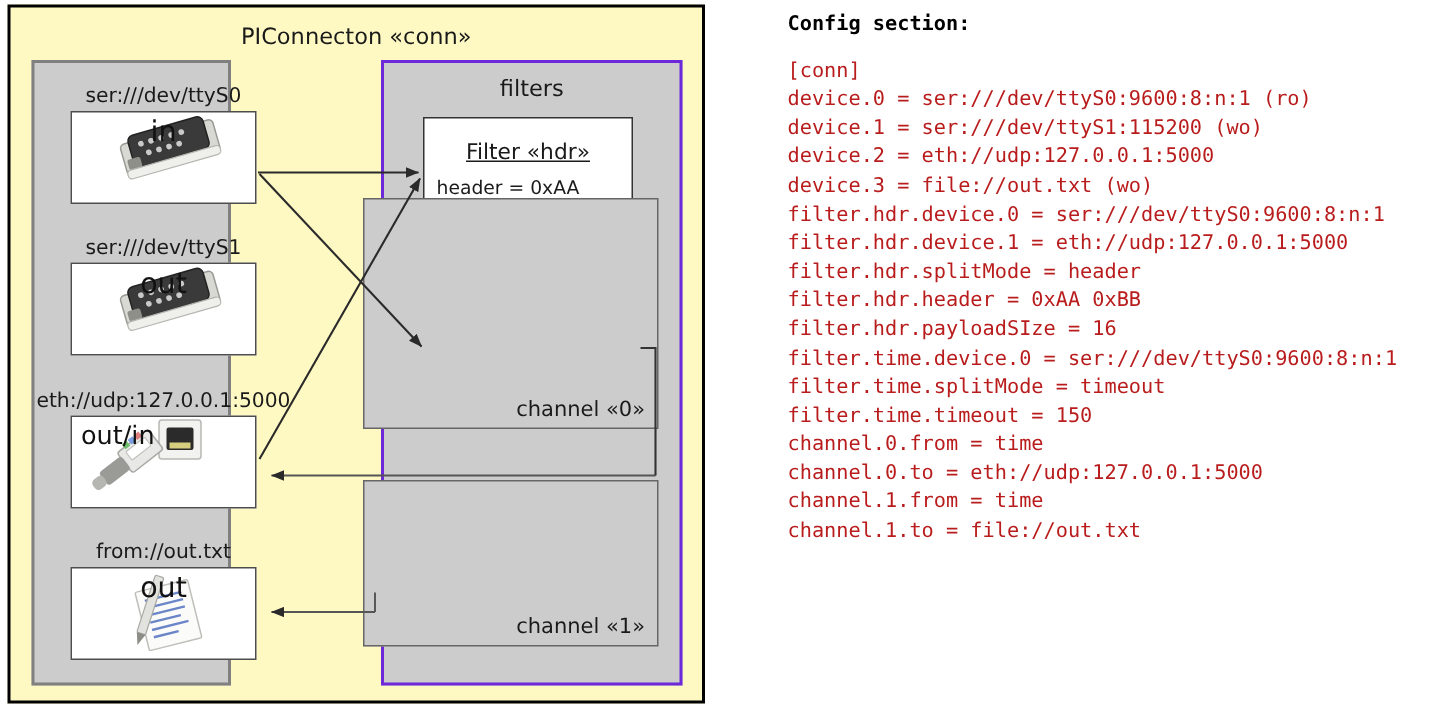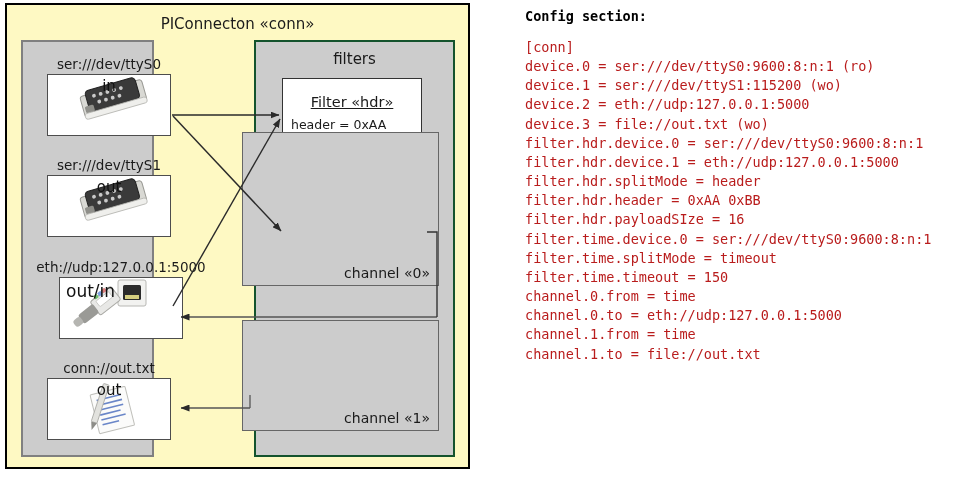--- a/index.html
+++ b/index.html
@@ -49,21 +49,21 @@
   }
 
   
   #filters-container {
     position: absolute;
     left: 247px;
     top: 35px;
     width: 201px;
     height: 417px;
     background: #cccccc;
-    border: 2px solid #14532d;
+    border: 2px solid #6d28d9;
     box-sizing: border-box;
   }
   #filters-title {
     position: absolute;
     left: 0;
     top: 8px;
     width: 100%;
     text-align: center;
     font-size: 15px;
     color: #1a1a1a;
@@ -89,21 +89,21 @@
   .device-box {
     position: relative;
     height: 62px;
     background: #ffffff;
     border: 1.5px solid #4d4d4d;
     box-sizing: border-box;
     overflow: hidden;
   }
   .device-dir {
     position: absolute;
-    font-size: 15px;
+    font-size: 19px;
     color: #111;
     z-index: 3;
     line-height: 1;
   }
   .dir-center { left: 0; width: 100%; text-align: center; top: 4px; }
   .dir-left   { left: 6px; top: 5px; font-size: 17px; }
 
   
   .filter-node {
     position: absolute;
@@ -229,21 +229,21 @@
               <circle cx="31.5" cy="16" r="1.9"></circle>
                 <circle cx="38.5" cy="16" r="1.9"></circle>
             </g>
             <rect x="2" y="17" width="9" height="7" rx="1.5" fill="#8f8f8a"></rect>
             <rect x="0" y="24" width="64" height="6" rx="2.5" fill="#efefec" stroke="#b5b5b0" stroke-width="0.8"></rect>
           </g>
         </svg>
       </div>
     </div>
 
-    <div class="device-node" style="top:217px;margin-left:12px;">
+    <div class="device-node" style="top:217px;">
       <div class="device-label wide">eth://udp:127.0.0.1:5000</div>
       <div class="device-box">
         <div class="device-dir dir-left">out/in</div>
         <svg width="124" height="62" viewBox="0 0 124 62" style="position:absolute;left:0;top:0;">
           <rect x="58" y="2" width="28" height="26" rx="2" fill="#f2f2f0" stroke="#b8b8b4" stroke-width="1"></rect>
           <rect x="63" y="7" width="18" height="15" rx="1.5" fill="#2b2b2b"></rect>
           <rect x="65" y="17" width="14" height="4" fill="#d6cf80"></rect>
           <g transform="translate(30,24) rotate(-38)">
             <rect x="0" y="0" width="26" height="17" rx="2" fill="#e8e8e6" stroke="#a9a9a4" stroke-width="1"></rect>
             <rect x="5" y="3" width="16" height="7" rx="1" fill="#ffffff" stroke="#bdbdb8" stroke-width="0.7"></rect>
@@ -251,21 +251,21 @@
             <rect x="11" y="-2.5" width="4" height="4" fill="#7a9fe0"></rect>
             <rect x="16" y="-2.5" width="4" height="4" fill="#dd7f7f"></rect>
             <rect x="-18" y="3" width="19" height="11" rx="2.5" fill="#9a9a96"></rect>
             <rect x="-26" y="4.5" width="9" height="8" rx="3" fill="#b5b5b1"></rect>
           </g>
         </svg>
       </div>
     </div>
 
     <div class="device-node" style="top:318px;">
-      <div class="device-label">conn://out.txt</div>
+      <div class="device-label">from://out.txt</div>
       <div class="device-box">
         <div class="device-dir dir-center">out</div>
         <svg width="124" height="62" viewBox="0 0 124 62" style="position:absolute;left:0;top:0;">
           <g transform="translate(42,16) rotate(-14)">
             <rect x="0" y="0" width="36" height="40" rx="1" fill="#fbfbfa" stroke="#bfbfba" stroke-width="1"></rect>
             <g stroke="#6a86c8" stroke-width="1.6">
               <line x1="5" y1="7" x2="30" y2="7"></line>
                 <line x1="5" y1="12" x2="30" y2="12"></line>
               <line x1="5" y1="17" x2="30" y2="17"></line>
                 <line x1="5" y1="22" x2="26" y2="22"></line>

